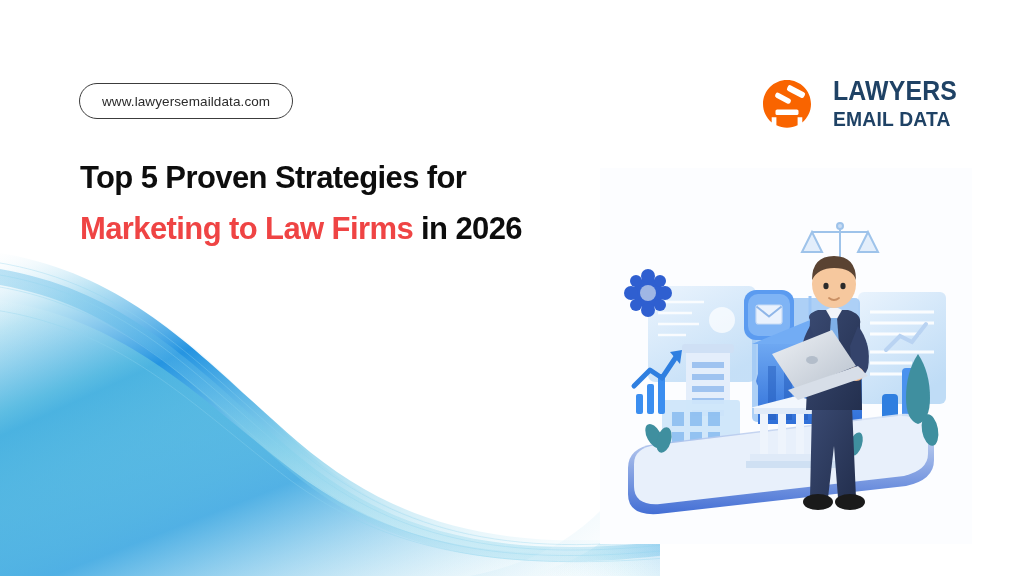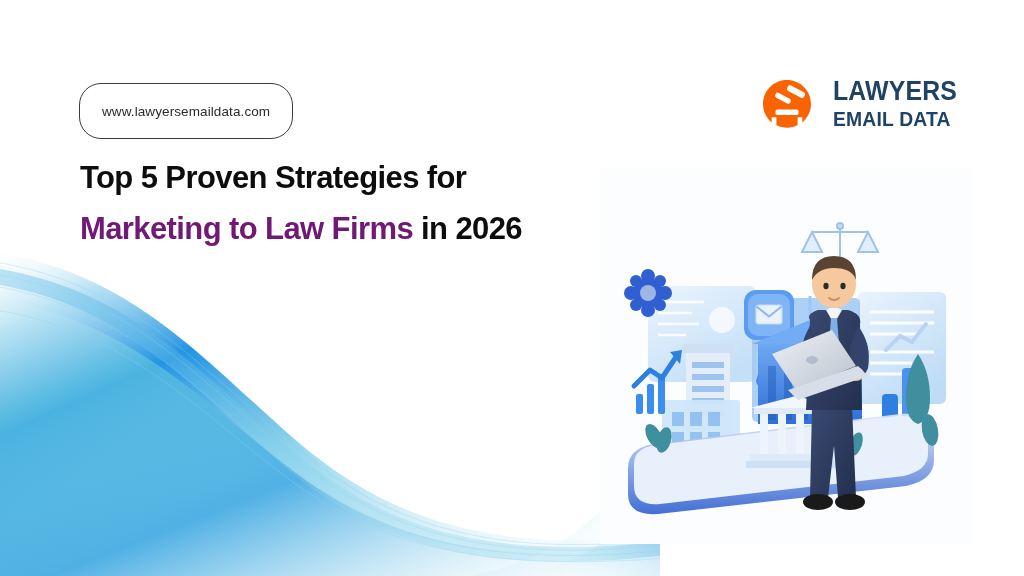--- a/index.html
+++ b/index.html
@@ -29,21 +29,21 @@
     height: 330px;
     pointer-events: none;
   }
   .wave-layer svg { display: block; width: 100%; height: 100%; }
 
   
   .url-pill {
     position: absolute;
     left: 79px;
     top: 83px;
-    height: 56px;
+    height: 36px;
     padding: 0 22px;
     display: flex;
     align-items: center;
     justify-content: center;
     border: 1.4px solid #3c3c3c;
     border-radius: 22px;
     background: #ffffff;
     box-sizing: border-box;
   }
   .url-pill-text {
@@ -93,21 +93,21 @@
     width: 600px;
   }
   .hl-line {
     font-size: 31px;
     line-height: 51px;
     font-weight: 700;
     color: #0d0d0d;
     letter-spacing: -0.6px;
     white-space: nowrap;
   }
-  .hl-accent { color: #701a75; margin-top: 23px; }
+  .hl-accent { color: #ef4444; margin-top: 23px; }
 
   
   .illustration {
     position: absolute;
     left: 600px;
     top: 168px;
     width: 372px;
     height: 376px;
     background: #fcfdff;
     overflow: hidden;

